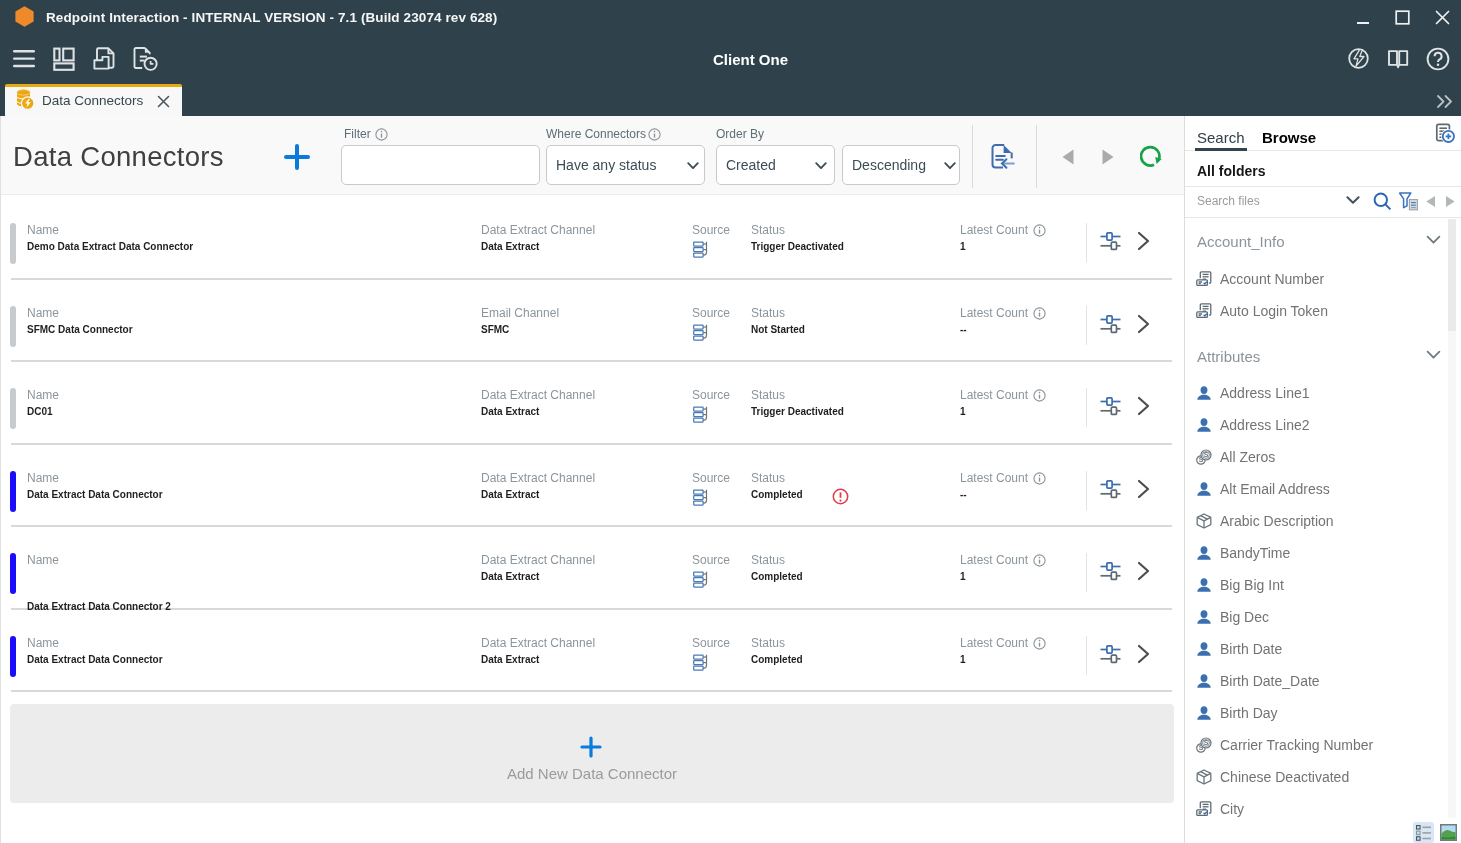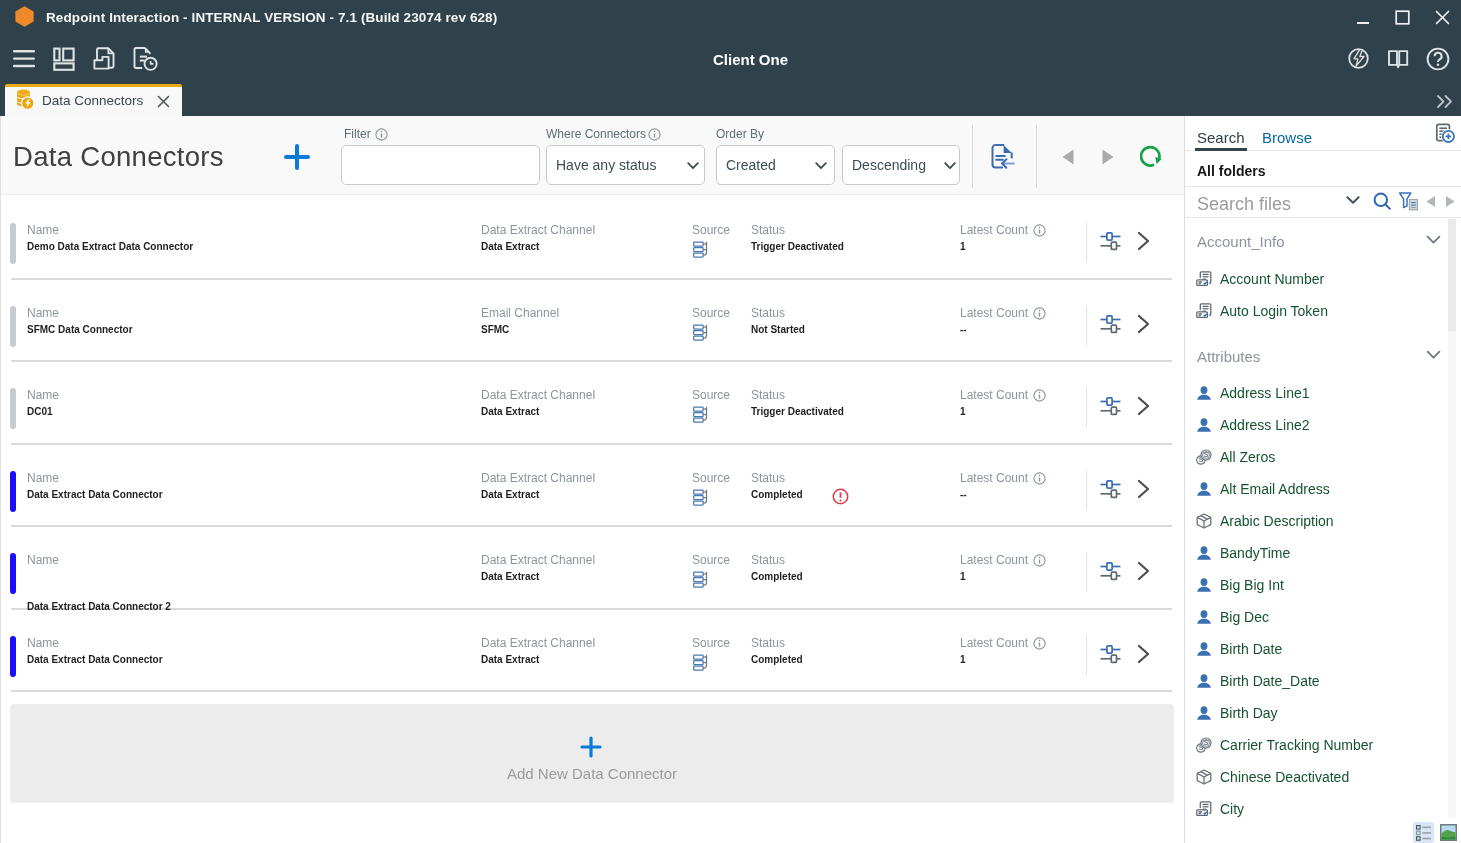--- a/index.html
+++ b/index.html
@@ -5,21 +5,21 @@
 body { font-family:"Liberation Sans", sans-serif; position:relative; background:#fff; }
 .abs { position:absolute; }
 .flabel { font-size:12px; color:#5d6e76; }
 .sel { height:40px; top:145px; background:#fff; border:1px solid #c9c9c9; border-radius:5px; color:#3c4d55; font-size:14px; font-weight:500; line-height:38px; padding-left:9px; }
 .vdiv { top:125px; width:1px; height:63px; background:#dadada; }
 .row { position:absolute; left:0; width:1184px; height:82.5px; background:#fff; }
 .rowsep { position:absolute; left:11px; bottom:0; width:1161px; height:2px; background:#d9d9d9; }
 .bar { position:absolute; left:10px; top:26px; width:6px; height:41px; border-radius:3px; }
 .lbl { position:absolute; top:26px; font-size:12px; color:#8b959c; }
 .val { position:absolute; top:44px; font-size:10px; font-weight:700; color:#1f1f1f; }
-.sb-item { position:absolute; left:1220px; font-size:14px; color:#14532d; }
+.sb-item { position:absolute; left:1220px; font-size:14px; color:#737373; }
 .sb-sec { position:absolute; left:1197px; font-size:15px; color:#8a949a; font-weight:500; }
 .sb-sep { left:1185px; width:276px; height:1px; background:#e6e6e6; }
 
 </style></head><body>
 <div class="abs" style="left:0;top:0;width:1461px;height:116px;background:#2f424b;"></div>
 <svg class="abs" style="left:15px;top:6px;" width="19" height="21" viewBox="0 0 19 21" xmlns="http://www.w3.org/2000/svg">
     <polygon points="9.5,0.3 18.6,5.4 18.6,15.6 9.5,20.7 0.4,15.6 0.4,5.4" fill="#ef8a2b"></polygon>
   </svg>
 <div class="abs" style="left:46px;top:10px;color:#f5f6f6;font-size:13.5px;font-weight:700;letter-spacing:.1px;">Redpoint Interaction - INTERNAL VERSION - 7.1 (Build 23074 rev 628)</div>
 <svg class="abs" style="left:1354px;top:0px;" width="18" height="26" viewBox="0 0 18 26" xmlns="http://www.w3.org/2000/svg">
@@ -545,21 +545,21 @@
     <g stroke="#0a7bdb" stroke-width="3.2" stroke-linecap="round">
       <line x1="12" y1="3" x2="12" y2="21"></line>
       <line x1="3" y1="12" x2="21" y2="12"></line>
     </g>
   </svg>
 <div class="abs" style="left:0;top:765px;width:1184px;text-align:center;font-size:15px;color:#9b9b9b;">Add New Data Connector</div>
 <div class="abs" style="left:0;top:116px;width:1px;height:727px;background:#e0e0e0;"></div>
 <div class="abs" style="left:1460px;top:116px;width:1px;height:727px;background:#e0e0e0;"></div>
 <div class="abs" style="left:1184px;top:116px;width:277px;height:727px;background:#fff;border-left:1px solid #dcdcdc;"></div>
 <div class="abs" style="left:1197px;top:129px;font-size:15px;color:#2e4049;font-weight:500;">Search</div>
-<div class="abs" style="left:1262px;top:129px;font-size:15px;color:#0369a1;font-weight:400;">Browse</div>
+<div class="abs" style="left:1262px;top:129px;font-size:15px;color:#000000;font-weight:700;">Browse</div>
 <div class="abs sb-sep" style="top:150px;"></div>
 <div class="abs" style="left:1195px;top:148px;width:52px;height:3px;background:#32444c;"></div>
 <svg class="abs" style="left:1435px;top:123px;" width="21" height="21" viewBox="0 0 21 21" xmlns="http://www.w3.org/2000/svg">
     <g fill="none">
 <rect x="1.8" y="1.4" width="12.6" height="16.2" rx="1.7" stroke="#5d6a72" stroke-width="1.7"></rect>
 <g stroke="#5d6a72" stroke-width="1.6">
 <line x1="4.4" y1="5.2" x2="12" y2="5.2"></line>
 <line x1="4.4" y1="8.2" x2="9.2" y2="8.2"></line>
 <line x1="4.4" y1="11.2" x2="7.6" y2="11.2"></line>
 <line x1="4.4" y1="14.2" x2="7" y2="14.2"></line>
@@ -567,21 +567,21 @@
 <circle cx="13.4" cy="13.4" r="7.2" fill="#fff" stroke="none"></circle>
 <circle cx="13.4" cy="13.4" r="5.6" stroke="#3a72bc" stroke-width="1.8"></circle>
 <g stroke="#3a72bc" stroke-width="1.8">
         <line x1="13.4" y1="10.6" x2="13.4" y2="16.2"></line>
         <line x1="10.6" y1="13.4" x2="16.2" y2="13.4"></line>
       </g>
 </g>
   </svg>
 <div class="abs" style="left:1197px;top:163px;font-size:14px;color:#161616;font-weight:700;">All folders</div>
 <div class="abs sb-sep" style="top:186px;"></div>
-<div class="abs" style="left:1197px;top:194px;font-size:18px;color:#9c9c9c;">Search files</div>
+<div class="abs" style="left:1197px;top:194px;font-size:12px;color:#9c9c9c;">Search files</div>
 <svg class="abs" style="left:1346px;top:196px;" width="14" height="9" viewBox="0 0 14 9" xmlns="http://www.w3.org/2000/svg">
     <path d="M1.4 1.2 L7 6.8 L12.6 1.2" fill="none" stroke="#44545c" stroke-width="2" stroke-linecap="round" stroke-linejoin="round"></path>
   </svg>
 <svg class="abs" style="left:1373px;top:192px;" width="19" height="19" viewBox="0 0 19 19" xmlns="http://www.w3.org/2000/svg">
     <g fill="none" stroke="#2d66b2" stroke-width="2">
       <circle cx="7.8" cy="7.8" r="6.2"></circle>
       <line x1="12.4" y1="12.4" x2="17.4" y2="17.4"></line>
     </g>
   </svg>
 <svg class="abs" style="left:1398px;top:192px;" width="21" height="19" viewBox="0 0 21 19" xmlns="http://www.w3.org/2000/svg">

